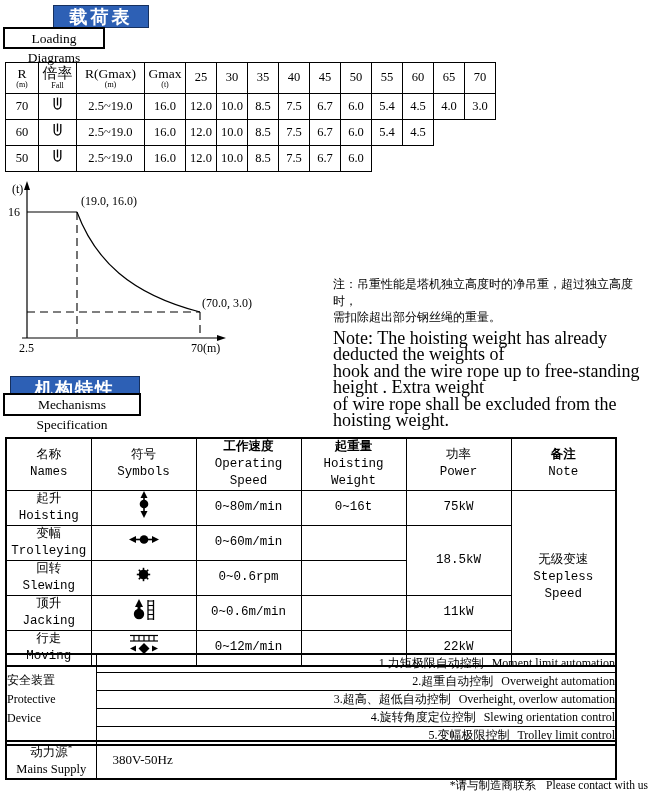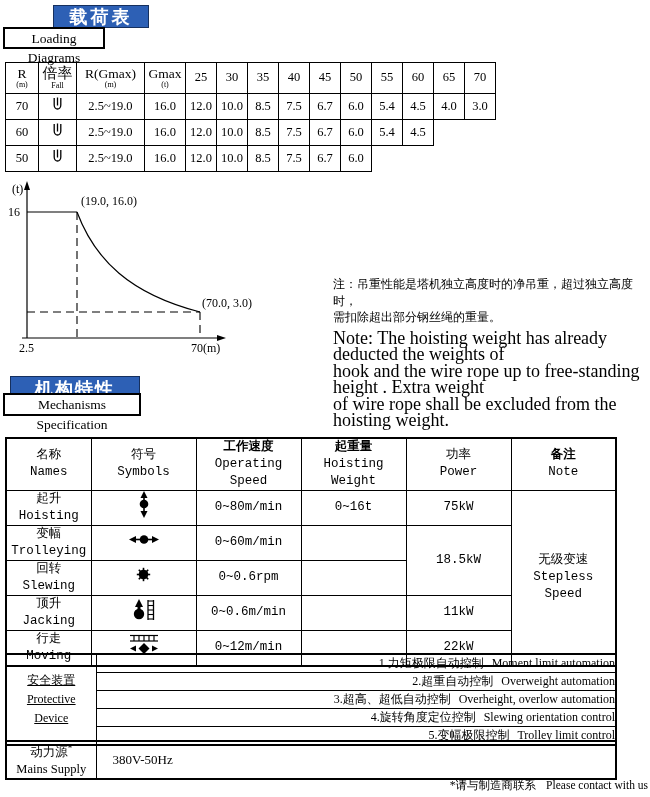--- a/index.html
+++ b/index.html
@@ -37,21 +37,21 @@
   .mtab td{border:1px solid #000;text-align:center;vertical-align:middle;
            font-size:12.5px;padding:0;line-height:1.35;font-family:Liberation Mono, monospace;}
   .mtab tr.hdr td{height:45px;}
   .mtab tr.dat td{height:34px;}
 
   
   .ptab{position:absolute;left:5px;top:653px;border-collapse:collapse;table-layout:fixed;
         width:610px;border:2px solid #000;}
   .ptab td{border:1px solid #000;font-size:12px;padding:0;vertical-align:middle;}
   .ptab td.items{text-align:right;padding-left:8px;height:17px;line-height:17px;}
-  .ptab td.lbl{text-align:center;line-height:1.6;text-decoration:underline;}
+  .ptab td.lbl{text-align:left;line-height:1.6;}
   .ptab .en-part{margin-left:8px;}
 
   
   .stab{position:absolute;left:5px;top:740px;border-collapse:collapse;table-layout:fixed;
         width:610px;border:2px solid #000;}
   .stab td{border:1px solid #000;font-size:12.5px;padding:0;vertical-align:middle;}
   .stab td.lbl{text-align:center;line-height:1.35;height:36px;}
   .stab td.val{text-align:left;padding-left:16px;font-size:13px;}
 
   .footer{position:absolute;right:2px;top:778px;font-size:11.5px;text-align:right;}

